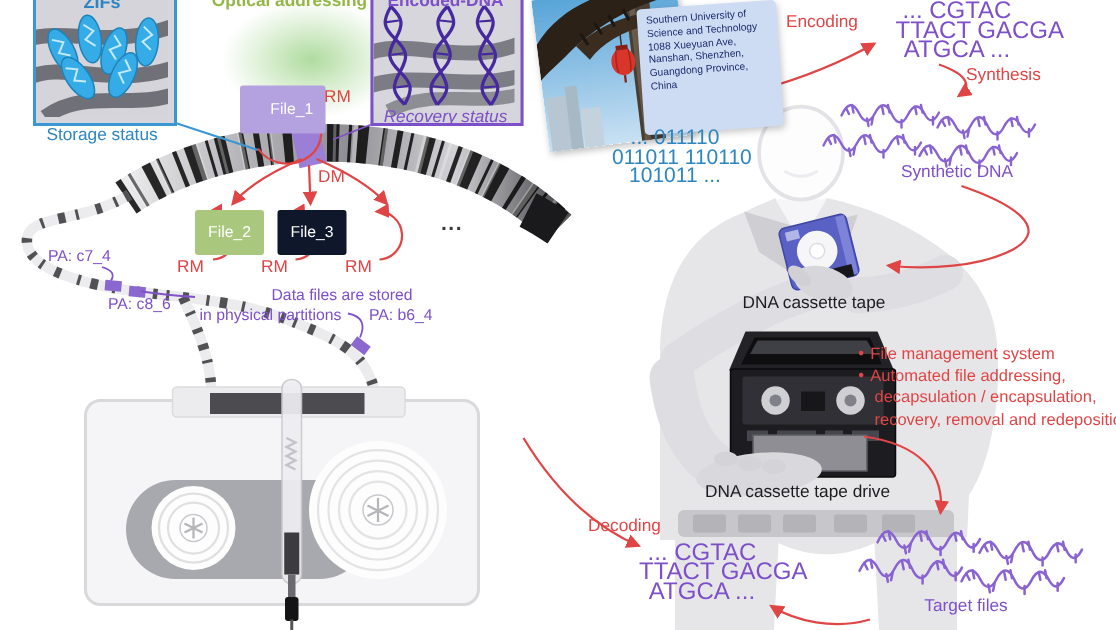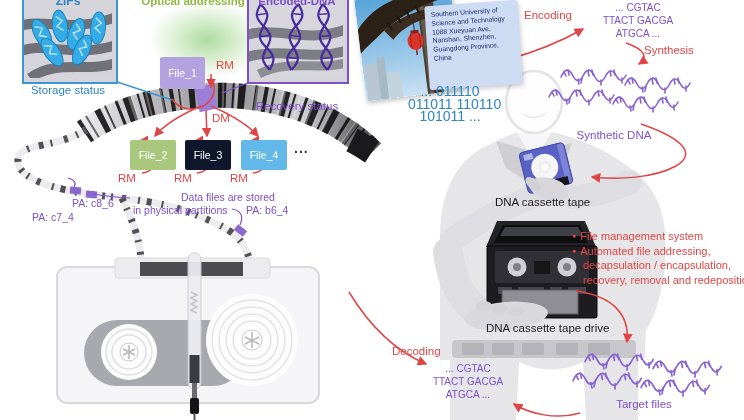--- a/index.html
+++ b/index.html
@@ -21,21 +21,21 @@
   .lab{z-index:3;font-size:11.5px;}
   .small{font-size:10.5px;}
   #glow{position:absolute;left:143px;top:0px;width:124px;height:88px;z-index:1;
         background:radial-gradient(closest-side at 52% 45%, rgba(110,190,80,.55), rgba(120,195,90,.25) 55%, rgba(120,195,90,0));}
   #photo{position:absolute;left:360px;top:-6px;width:97px;height:102px;z-index:2;
          transform:rotate(-7deg);overflow:hidden;box-shadow:1px 2px 5px rgba(0,0,0,.25);}
   #card{position:absolute;left:427px;top:3px;width:93px;height:84px;z-index:2;
         transform:rotate(-4deg);background:#cddcf2;border-radius:3px;
         box-shadow:1px 2px 5px rgba(0,0,0,.22);padding:5px 6px;box-sizing:border-box;
         font-size:6.8px;line-height:1.3;color:#1b2a6e;}
-  .seq{z-index:3;font-size:10px;line-height:13px;text-align:center;}
+  .seq{z-index:3;font-size:16px;line-height:13px;text-align:center;}
   .feat{position:absolute;z-index:3;font-size:11px;line-height:14.5px;color:#e04545;white-space:nowrap;}
   .feat .blt{font-size:7px;vertical-align:2px;margin-right:4px;}
   .feat .cont{padding-left:11px;}
 </style>
 </head>
 <body>
 
 <div id="fig">
 
   <svg id="art" width="744" height="420" viewBox="0 0 744 420">
@@ -284,43 +284,40 @@
     </svg>
   </div>
   <div id="card">
     <span>Southern University of Science and Technology 1088 Xueyuan Ave, Nanshan, Shenzhen, Guangdong Province, China</span>
   </div>
 
   <div class="t lab boxtitle blue ctr" style="left:22px;top:-5px;width:92px;font-size:12px;">ZIFs</div>
   <div class="t lab boxtitle green ctr" style="left:130px;top:-5px;width:126px;">Optical addressing</div>
   <div class="t lab boxtitle purple ctr" style="left:247px;top:-5px;width:100px;">Encoded-DNA</div>
   <div class="t lab blue ctr" style="left:20px;top:84px;width:96px;">Storage status</div>
-  <div class="t lab purple ctr" style="left:247px;top:100px;width:100px;">Recovery status</div>
-
-  <div class="filebox" style="left:160px;top:57px;width:45px;height:32px;background:#b3a1e0;">
+  <div class="t lab purple ctr" style="left:247px;top:72px;width:100px;font-style:italic;">Recovery status</div>
+
+  <div class="filebox" style="left:160px;top:57px;width:45px;height:32px;background:#b3a1e0;padding-left:12px;">
     <span>File_1</span>
     </div>
   <div class="filebox" style="left:130px;top:140px;width:46px;height:30px;background:#a9c87d;">
     <span>File_2</span>
     </div>
   <div class="filebox" style="left:185px;top:140px;width:46px;height:30px;background:#0f172a;">
     <span>File_3</span>
     </div>
-  <div class="filebox" style="left:241px;top:140px;width:46px;height:30px;background:#62b9e9;">
-    <span>File_4</span>
-    </div>
   <div class="t lab" style="left:294px;top:140px;font-size:14px;font-weight:700;color:#3a3a3e;letter-spacing:1px;">...</div>
 
   <div class="t lab red" style="left:216px;top:59px;">RM</div>
   <div class="t lab red" style="left:212px;top:112px;">DM</div>
   <div class="t lab red" style="left:118px;top:172px;">RM</div>
   <div class="t lab red" style="left:174px;top:172px;">RM</div>
   <div class="t lab red" style="left:230px;top:172px;">RM</div>
 
-  <div class="t small purple" style="left:32px;top:165px;z-index:3;margin-top:46px;">PA: c7_4</div>
+  <div class="t small purple" style="left:32px;top:165px;z-index:3;">PA: c7_4</div>
   <div class="t small purple" style="left:72px;top:197px;z-index:3;">PA: c8_6</div>
   <div class="t small purple" style="left:246px;top:204px;z-index:3;">PA: b6_4</div>
   <div class="t small purple" style="left:133px;top:191px;z-index:3;padding-left:48px;">Data files are stored</div>
   <div class="t small purple" style="left:133px;top:204px;z-index:3;">in physical partitions</div>
 
   <div class="t lab red" style="left:524px;top:9px;">Encoding</div>
   <div class="t lab red" style="left:644px;top:44px;">Synthesis</div>
   <div class="t lab red" style="left:392px;top:345px;">Decoding</div>
 
   <div class="seq t purple" style="left:597px;top:1px;width:82px;">
@@ -332,23 +329,23 @@
     <div>... 011110</div>
     <div>011011 110110</div>
     <div>101011 ...</div>
   </div>
   <div class="seq t purple" style="left:426px;top:362px;width:84px;">
     <div>... CGTAC</div>
     <div>TTACT GACGA</div>
     <div>ATGCA ...</div>
   </div>
 
-  <div class="t lab purple ctr" style="left:568px;top:109px;width:92px;margin-top:20px;">Synthetic DNA</div>
+  <div class="t lab purple ctr" style="left:592px;top:109px;width:92px;">Synthetic DNA</div>
   <div class="t lab blk" style="left:495px;top:196px;">DNA cassette tape</div>
-  <div class="t lab blk" style="left:470px;top:322px;margin-left:16px;">DNA cassette tape drive</div>
+  <div class="t lab blk" style="left:470px;top:322px;">DNA cassette tape drive</div>
   <div class="t lab purple ctr" style="left:602px;top:398px;width:84px;">Target files</div>
 
   <div class="feat" style="left:572px;top:229px;">
     <div><span class="blt">●</span><span>File management system</span></div>
     <div><span class="blt">●</span><span>Automated file addressing,</span></div>
     <div class="cont">decapsulation / encapsulation,</div>
     <div class="cont">recovery, removal and redeposition</div>
   </div>
 
 </div>

